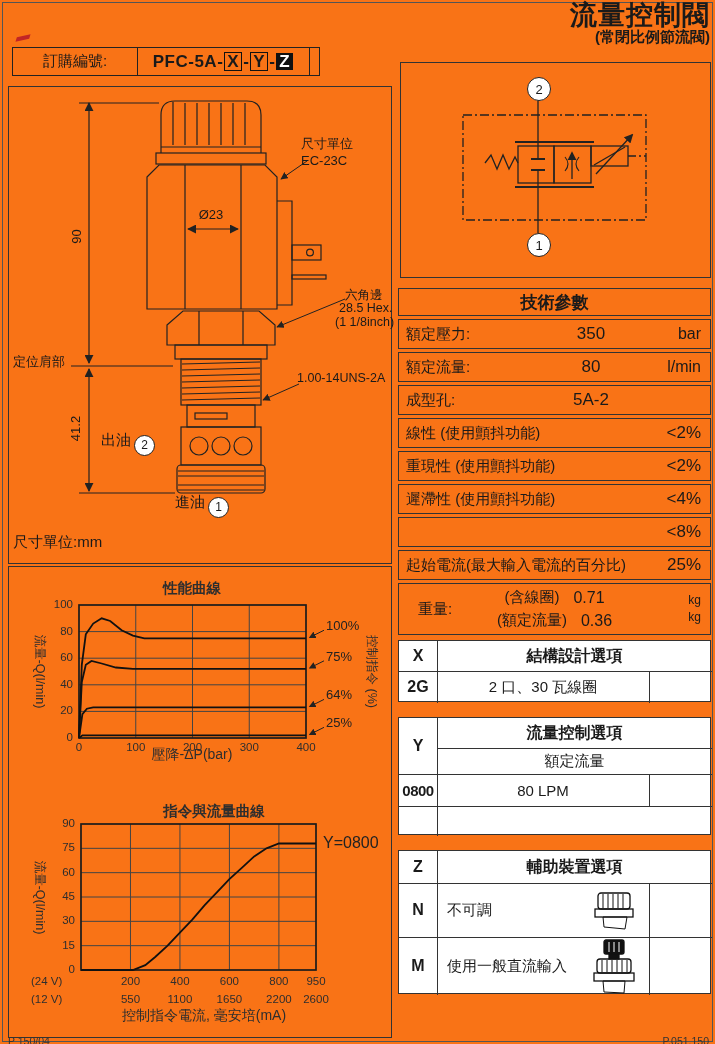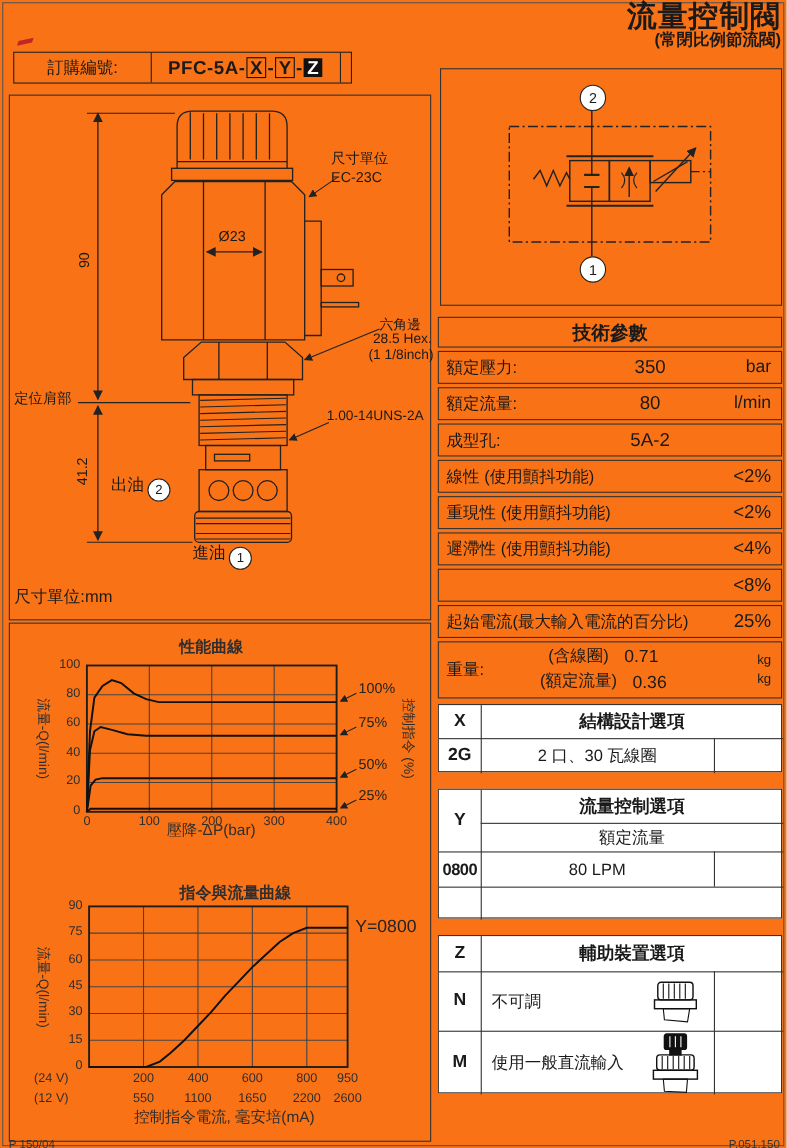--- a/index.html
+++ b/index.html
@@ -44,21 +44,21 @@
   .circ{position:absolute;width:22px;height:22px;border:1.6px solid #222;border-radius:50%;background:#fff;
         display:flex;align-items:center;justify-content:center;font-size:13px;}
   
   .ttable{width:313px;}
   .trow{border:1px solid #333;display:flex;align-items:center;height:30px;margin-bottom:3px;box-sizing:border-box;}
   .thead{justify-content:center;font-size:17px;font-weight:bold;height:28px;}
   .tl{flex:1;font-size:15px;padding-left:7px;white-space:nowrap;}
   .tv{width:96px;text-align:center;font-size:17px;}
   .tu{width:62px;text-align:right;padding-right:9px;font-size:16px;}
   .tvr{margin-left:auto;text-align:right;padding-right:9px;font-size:17px;}
-  .tweight{height:52px;}
+  .tweight{height:52px;padding-left:12px;}
   .twl{width:52px;font-size:15px;padding-left:7px;}
   .twmid{flex:1;font-size:15px;}
   .twmid>div{display:flex;justify-content:center;gap:14px;line-height:1.45;}
   .twv{font-size:16px;}
   .twu{width:62px;text-align:right;padding-right:9px;font-size:12px;line-height:1.45;}
   
   .opt{position:relative;border:1px solid #333;width:313px;box-sizing:border-box;background:#fff;}
   .vline,.hline{position:absolute;background:#333;}
   .ocell{position:absolute;display:flex;align-items:center;justify-content:center;}
   .ocode{font-weight:bold;font-size:16px;}
@@ -355,21 +355,21 @@
       <div class="clab cy" style="left: 36px; top: 84.2px;">60</div>
       <div class="clab cy" style="left: 36px; top: 57.6px;">80</div>
       <div class="clab cy" style="left: 36px; top: 31px;">100</div>
       <div class="clab cx" style="left: 70px; top: 174px;">0</div>
       <div class="clab cx" style="left: 126.75px; top: 174px;">100</div>
       <div class="clab cx" style="left: 183.5px; top: 174px;">200</div>
       <div class="clab cx" style="left: 240.25px; top: 174px;">300</div>
       <div class="clab cx" style="left: 297px; top: 174px;">400</div>
       <div class="cpct" style="left: 317px; top: 51.25px;">100%</div>
       <div class="cpct" style="left: 317px; top: 81.84px;">75%</div>
-      <div class="cpct" style="left: 317px; top: 120.41px;">50%</div>
+      <div class="cpct" style="left: 317px; top: 120.41px;">64%</div>
       <div class="cpct" style="left: 317px; top: 148.34px;">25%</div>
       <div class="clab cy" style="left: 38px; top: 396px;">0</div>
       <div class="clab cy" style="left: 38px; top: 371.667px;">15</div>
       <div class="clab cy" style="left: 38px; top: 347.333px;">30</div>
       <div class="clab cy" style="left: 38px; top: 323px;">45</div>
       <div class="clab cy" style="left: 38px; top: 298.667px;">60</div>
       <div class="clab cy" style="left: 38px; top: 274.333px;">75</div>
       <div class="clab cy" style="left: 38px; top: 250px;">90</div>
       <div class="clab " style="left: 22px; top: 408px;">(24 V)</div>
       <div class="clab " style="left: 22px; top: 426px;">(12 V)</div>

